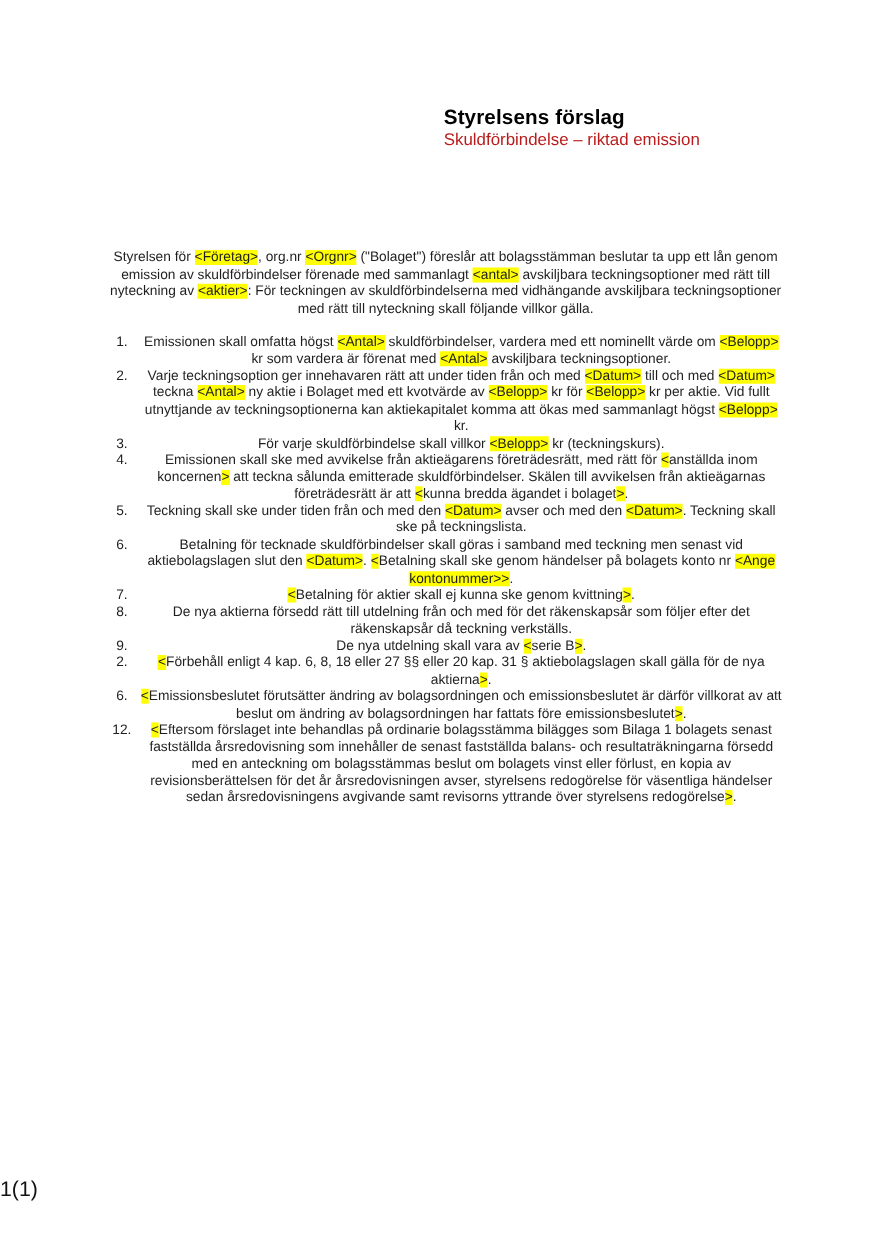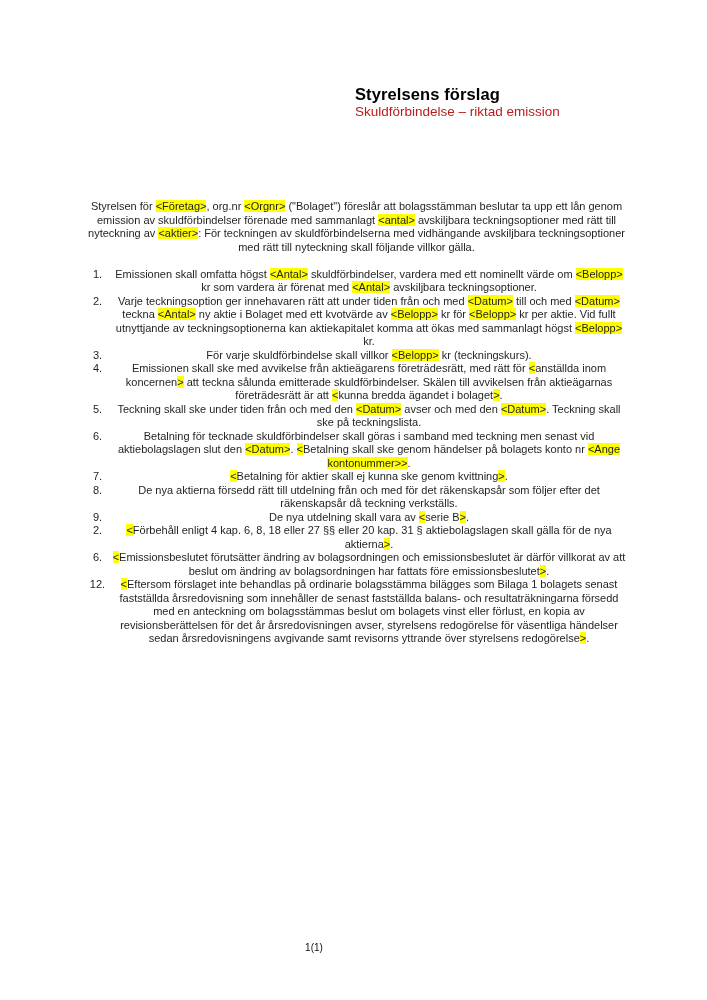--- a/index.html
+++ b/index.html
@@ -42,22 +42,22 @@
   .para { margin: 0 0 13.5px 0; }
   .numbered-list { margin: 0 0 13.5px 0; }
   .list-item { display: flex; }
   .list-item .num { flex: 0 0 25px; }
   .list-item .itext { flex: 1 1 auto; }
   .hl { background: var(--hl, #ffff00); }
   .footer {
     position: absolute;
     left: 0; top: 942px;
     width: 628px;
-    text-align: center;
-    font-size: 10px;
+    text-align: left;
+    font-size: 17px;
     color: #111;
   }
 </style>
 </head>
 <body>
 
 <div class="page">
 
   <div class="title-block">
     <div class="doc-title">Styrelsens förslag</div>

